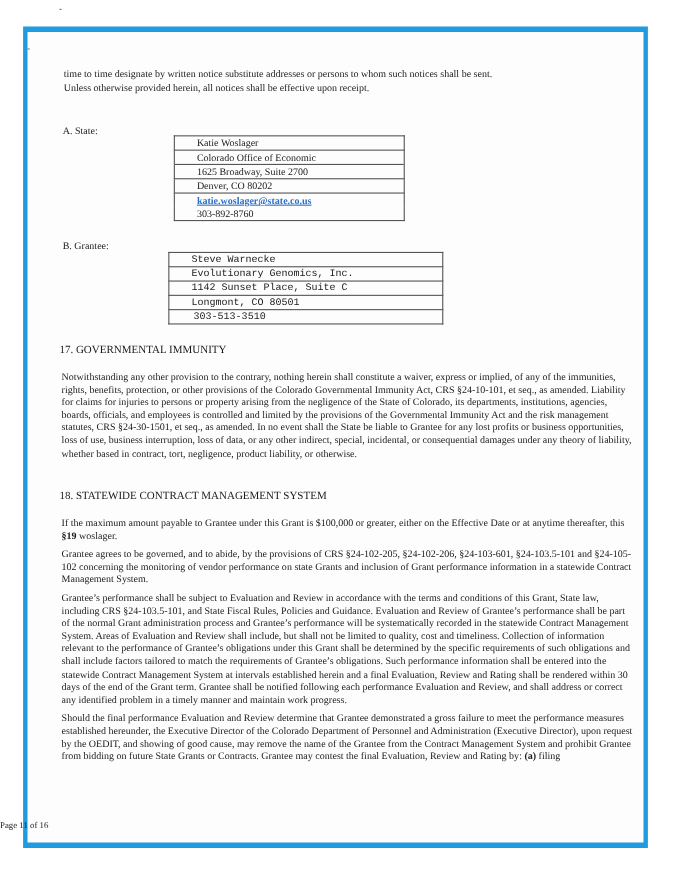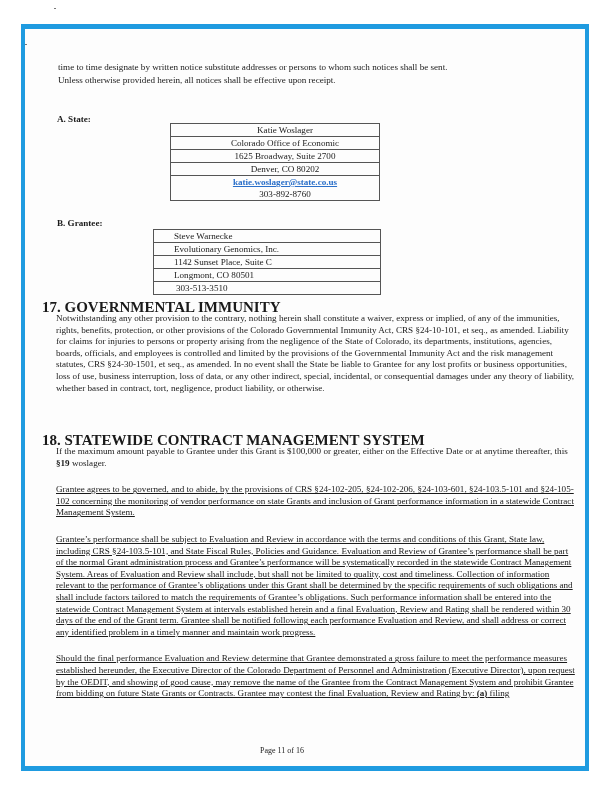--- a/index.html
+++ b/index.html
@@ -9,38 +9,38 @@
   }
   .frame {
     position: absolute; left: 21px; top: 24px; width: 560px; height: 737px;
     border: 4px solid #1f9be0; border-top-width: 5px; border-bottom-width: 5px;
     background: #fdfdfd;
   }
   .tick-top { position: absolute; left: 54px; top: 8px; width: 2px; height: 1px; background: #777; }
   .tick-left { position: absolute; left: 25px; top: 44px; width: 2px; height: 1px; background: #777; }
   p { margin: 0; }
   .intro { position: absolute; left: 58px; top: 61px; width: 520px; font-size: 9.1px; line-height: 12.5px; }
-  .label { position: absolute; font-weight: bold; font-size: 9.1px; }
+  .label { position: absolute; font-weight: normal; font-size: 9.1px; }
   .lblA { left: 57px; top: 114px; }
   .lblB { left: 57px; top: 218px; }
   table.addr { position: absolute; border-collapse: collapse; font-size: 9.1px; }
   table.addr td { border: 1px solid #555; padding: 0 0 0 20px; height: 12px; line-height: 12px; }
   table.addr td.tight { border-top: none; }
   table.addr td.nob { border-bottom: none; }
-  .tblA { left: 170px; top: 123px; width: 210px; text-align: center; }
-  .tblB { left: 153px; top: 229px; width: 228px; }
+  .tblA { left: 158px; top: 123px; width: 210px; }
+  .tblB { left: 153px; top: 229px; width: 250px; font-family: Liberation Mono, monospace; }
   .tblB td.phone { padding-left: 22px; }
   a.email { color: #2a6fc9; text-decoration: underline; font-weight: bold; }
   .sec { position: absolute; left: 42px; width: 540px; }
-  .sec h2 { margin: 0; font-size: 15px; font-weight: bold; line-height: 12px; }
+  .sec h2 { margin: 12px; font-size: 10px; font-weight: normal; line-height: 12px; }
   .sec .body { margin-left: 14px; width: 520px; font-size: 9.1px; line-height: 11.6px; }
-  .sec .body p + p { margin-top: 15px; text-decoration: underline; }
+  .sec .body p + p { margin-top: 5px; }
   .s17 { top: 301px; }
   .s18 { top: 434px; }
-  .footer { position: absolute; left: 0; width: 564px; top: 746px; text-align: center; font-size: 8px; }
+  .footer { position: absolute; left: 0; width: 564px; top: 746px; font-size: 8px; }
 </style>
 </head>
 <body>
 
 <div class="tick-top"></div>
 <div class="frame"></div>
 <div class="tick-left"></div>
 
 <div class="intro">
   <p>time to time designate by written notice substitute addresses or persons to whom such notices shall be sent.</p>

